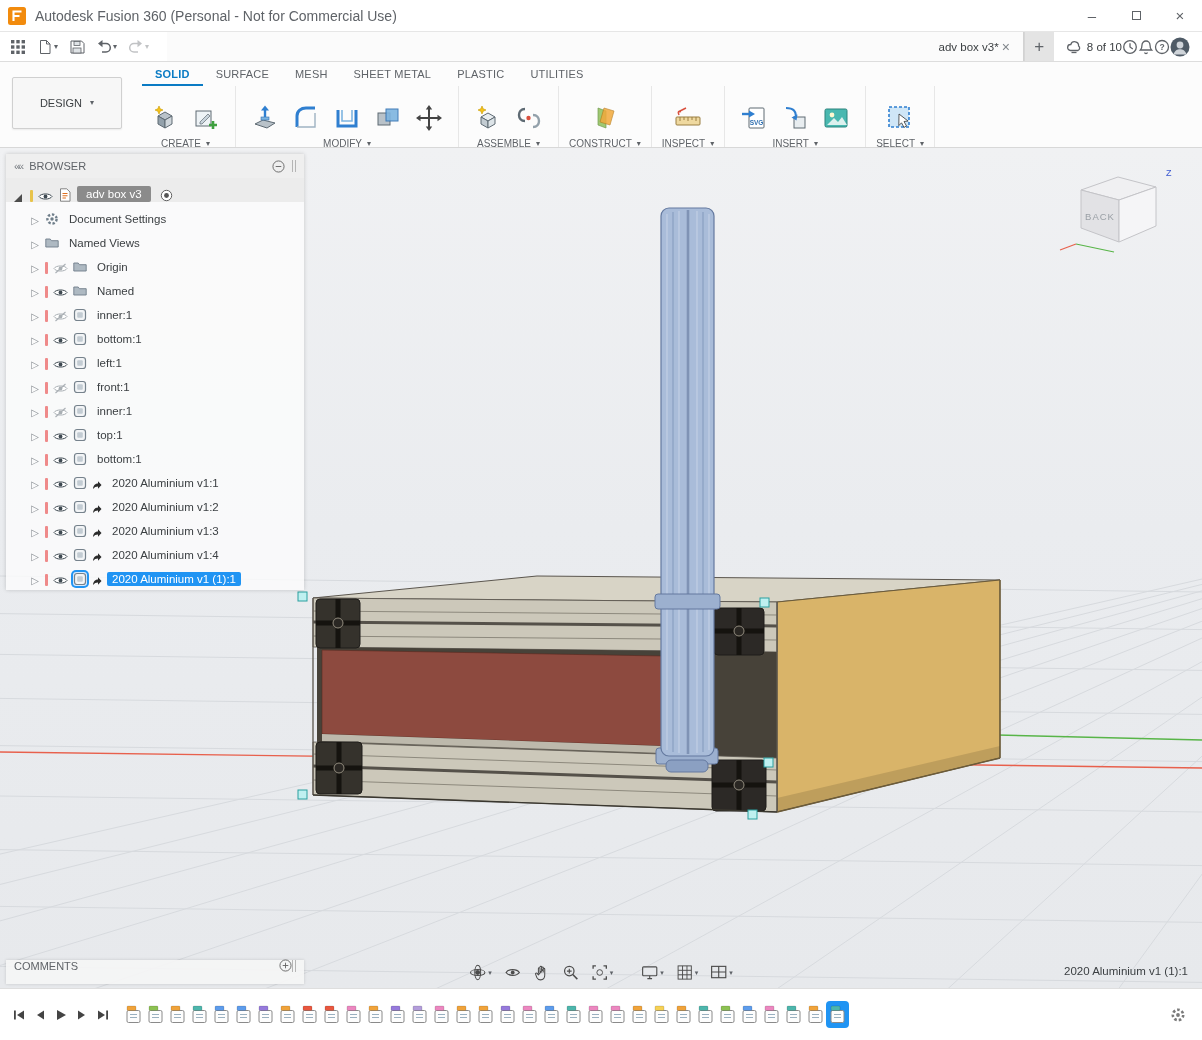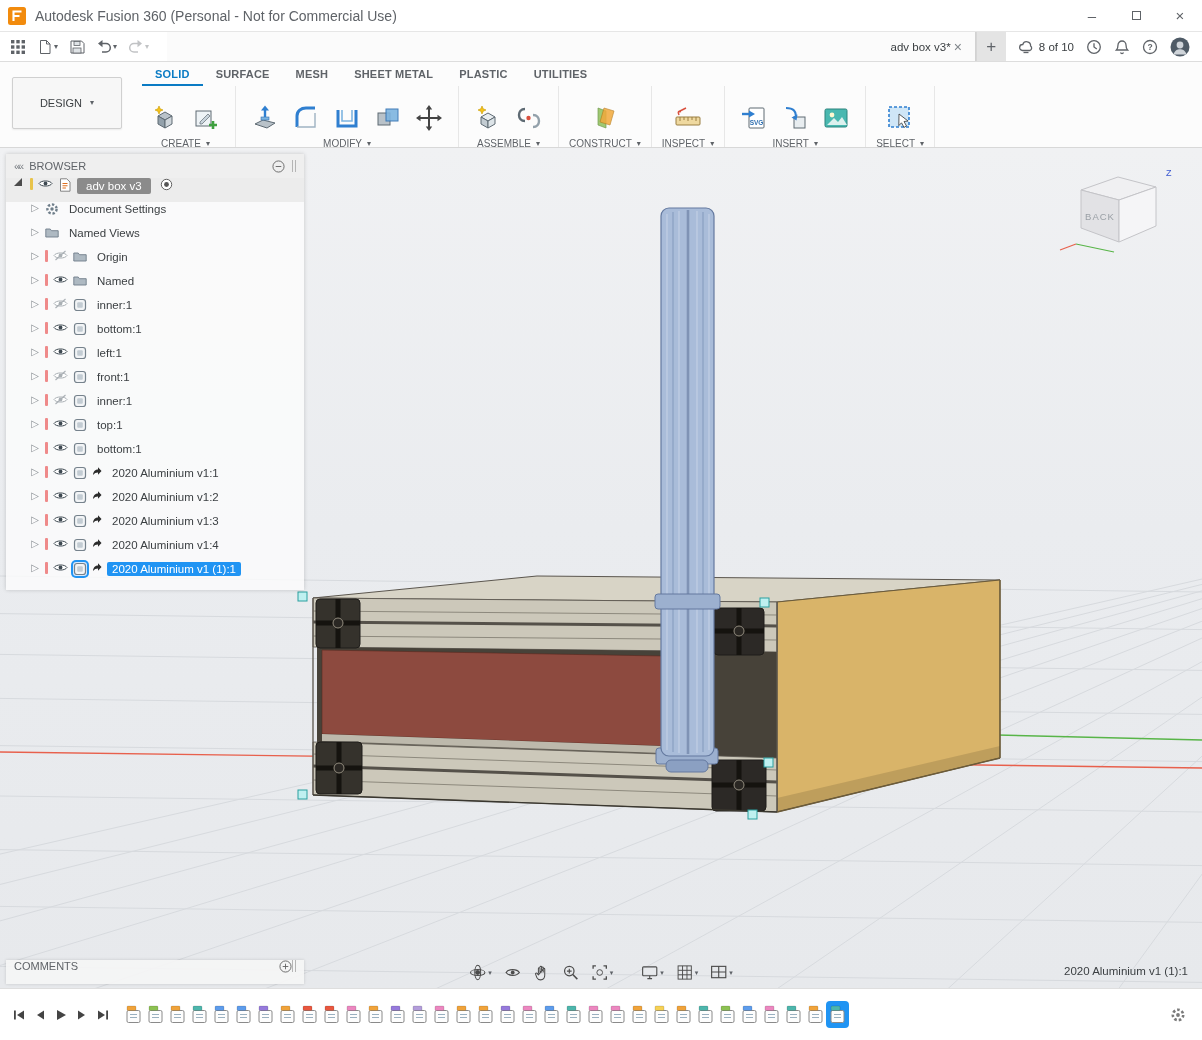--- a/index.html
+++ b/index.html
@@ -19,33 +19,33 @@
   .tb-left{display:flex;align-items:center;gap:3px;padding:0 6px;}
   .tb-btn{display:flex;align-items:center;padding:3px 4px;border-radius:3px;}
   .tb-ic svg{width:16px;height:16px;display:block;}
   .caret-sm{font-size:8px;color:#5f6368;margin-left:1px;line-height:1;}
   .disabled{opacity:.38;}
   .tabstrip{flex:1;display:flex;align-items:stretch;background:#e4e4e4;margin-left:8px;}
   .doc-tab{flex:1;display:flex;align-items:center;background:#fbfbfb;padding:0 10px;border-right:1px solid #d2d2d2;}
   .doc-tab .tab-label{flex:1;text-align:right;font-size:11.5px;color:#3c4043;}
   .tab-close{color:#80868b;font-size:14px;padding:0 3px;}
   .new-tab{width:30px;display:flex;align-items:center;justify-content:center;color:#5f6368;font-size:17px;border-left:1px solid #d6d6d6;}
-  .tb-right{display:flex;align-items:center;gap:12px;padding:0 12px;}
+  .tb-right{display:flex;align-items:center;padding:0 12px;}
   .tb-right .ritem{display:flex;align-items:center;gap:5px;}
   .tb-right .lbl{font-size:11.5px;color:#3c4043;white-space:nowrap;}
   .tb-right svg{width:16px;height:16px;display:block;}
   .tb-right .avatar svg{width:20px;height:20px;}
 
   
   .ribbon{position:relative;height:86px;background:#fcfcfc;border-bottom:1px solid #d8d8d8;}
   .design-btn{position:absolute;left:12px;top:15px;width:110px;height:52px;border:1px solid #d0d0d0;background:#f7f7f7;
       border-radius:2px;display:flex;align-items:center;justify-content:center;gap:7px;font-size:11px;color:#3c4043;
       box-shadow:0 1px 2px rgba(0,0,0,.07);}
   .ribbon-tabs{position:absolute;left:142px;top:0;height:24px;display:flex;}
-  .rtab{padding:0 13px;display:flex;align-items:center;font-size:11px;color:#5f6368;letter-spacing:.2px;font-weight:bold;}
+  .rtab{padding:0 13px;display:flex;align-items:center;font-size:11px;color:#5f6368;letter-spacing:.2px;}
   .rtab.active{color:#0a7bc4;font-weight:bold;box-shadow:inset 0 -2px 0 #0a7bc4;}
   .ribbon-groups{position:absolute;left:136px;top:24px;bottom:0;display:flex;}
   .rgroup{display:flex;flex-direction:column;align-items:center;padding:12px 10px 2px;border-right:1px solid #e7e7e7;}
   .gicons{flex:1;display:flex;align-items:center;gap:3px;}
   .tool-btn{width:38px;height:40px;display:flex;align-items:center;justify-content:center;border-radius:3px;}
   .tool-btn svg{width:28px;height:28px;display:block;}
   .glabel{height:17px;display:flex;align-items:center;gap:4px;font-size:10px;color:#5f6368;}
 
   
   .viewport{position:absolute;left:0;top:148px;width:1202px;height:840px;overflow:hidden;
@@ -55,38 +55,38 @@
 
   
   .browser{position:absolute;left:6px;top:6px;width:298px;background:rgba(253,253,253,.80);
       box-shadow:0 0 4px rgba(0,0,0,.18);font-size:11.5px;padding-bottom:4px;}
   .bheader{height:24px;display:flex;align-items:center;gap:7px;padding:0 8px;background:rgba(238,238,238,.92);
       color:#5f6368;font-size:11px;}
   .bheader .sp{flex:1;}
   .chev{color:#7a7f84;font-size:11px;letter-spacing:-2px;}
   .grip{display:flex;gap:2px;}
   .grip i{width:1px;height:12px;background:#b5b5b5;display:block;}
-  .brow{display:flex;align-items:flex-start;height:24px;padding-left:24px;gap:5px;color:#3c4043;white-space:nowrap;}
+  .brow{display:flex;align-items:flex-end;height:24px;padding-left:24px;gap:5px;color:#3c4043;white-space:nowrap;}
   .brow .caret{color:#8a8f94;font-size:10px;width:10px;text-align:center;}
   .bar{width:3px;height:12px;border-radius:1px;background:#ef8a8a;flex:0 0 auto;}
   .eye svg{width:15px;height:11px;display:block;}
   .bicon svg{width:14px;height:14px;display:block;}
   .larrow svg{width:10px;height:10px;display:block;}
   .blabel{padding:1px 5px;border-radius:2px;}
   .brow.selected .blabel{background:#2094f3;color:#fff;}
   .brow.selected .bicon{box-shadow:0 0 0 2px #2094f3;border-radius:3px;background:#d6eaff;}
   .brow.root{padding-left:8px;background:rgba(224,224,224,.55);}
   .tri{width:0;height:0;border-bottom:8px solid #4c4c4c;border-left:8px solid transparent;margin-right:3px;}
   .brow.root .bar{background:#e8c34a;}
   .rootlabel{background:#8b8b8b;color:#fff;padding:2px 9px;border-radius:2px;}
   .radio svg{width:13px;height:13px;display:block;margin-left:4px;}
 
   
-  .comments-bar{position:absolute;left:6px;top:812px;width:298px;height:24px;display:flex;align-items:flex-start;
-      padding:0 8px;background:rgba(245,245,245,.92);box-shadow:0 0 3px rgba(0,0,0,.15);font-size:11px;color:#5f6368;}
+  .comments-bar{position:absolute;left:6px;top:812px;width:298px;height:24px;display:flex;align-items:flex-end;
+      padding:12px 8px;background:rgba(245,245,245,.92);box-shadow:0 0 3px rgba(0,0,0,.15);font-size:11px;color:#5f6368;}
   .comments-bar .sp{flex:1;}
   .pcirc svg{width:13px;height:13px;display:block;}
   .navbar{position:absolute;left:50%;transform:translateX(-50%);top:810px;height:28px;display:flex;align-items:center;gap:2px;}
   .nav-btn{display:flex;align-items:center;padding:3px 5px;border-radius:3px;}
   .nav-btn svg{width:17px;height:17px;display:block;}
   .nav-btn .caret-sm{font-size:7px;margin-left:2px;}
   .nav-gap{margin-left:16px;}
   .status{position:absolute;right:14px;top:817px;font-size:11.5px;color:#3c4043;}
 
   

